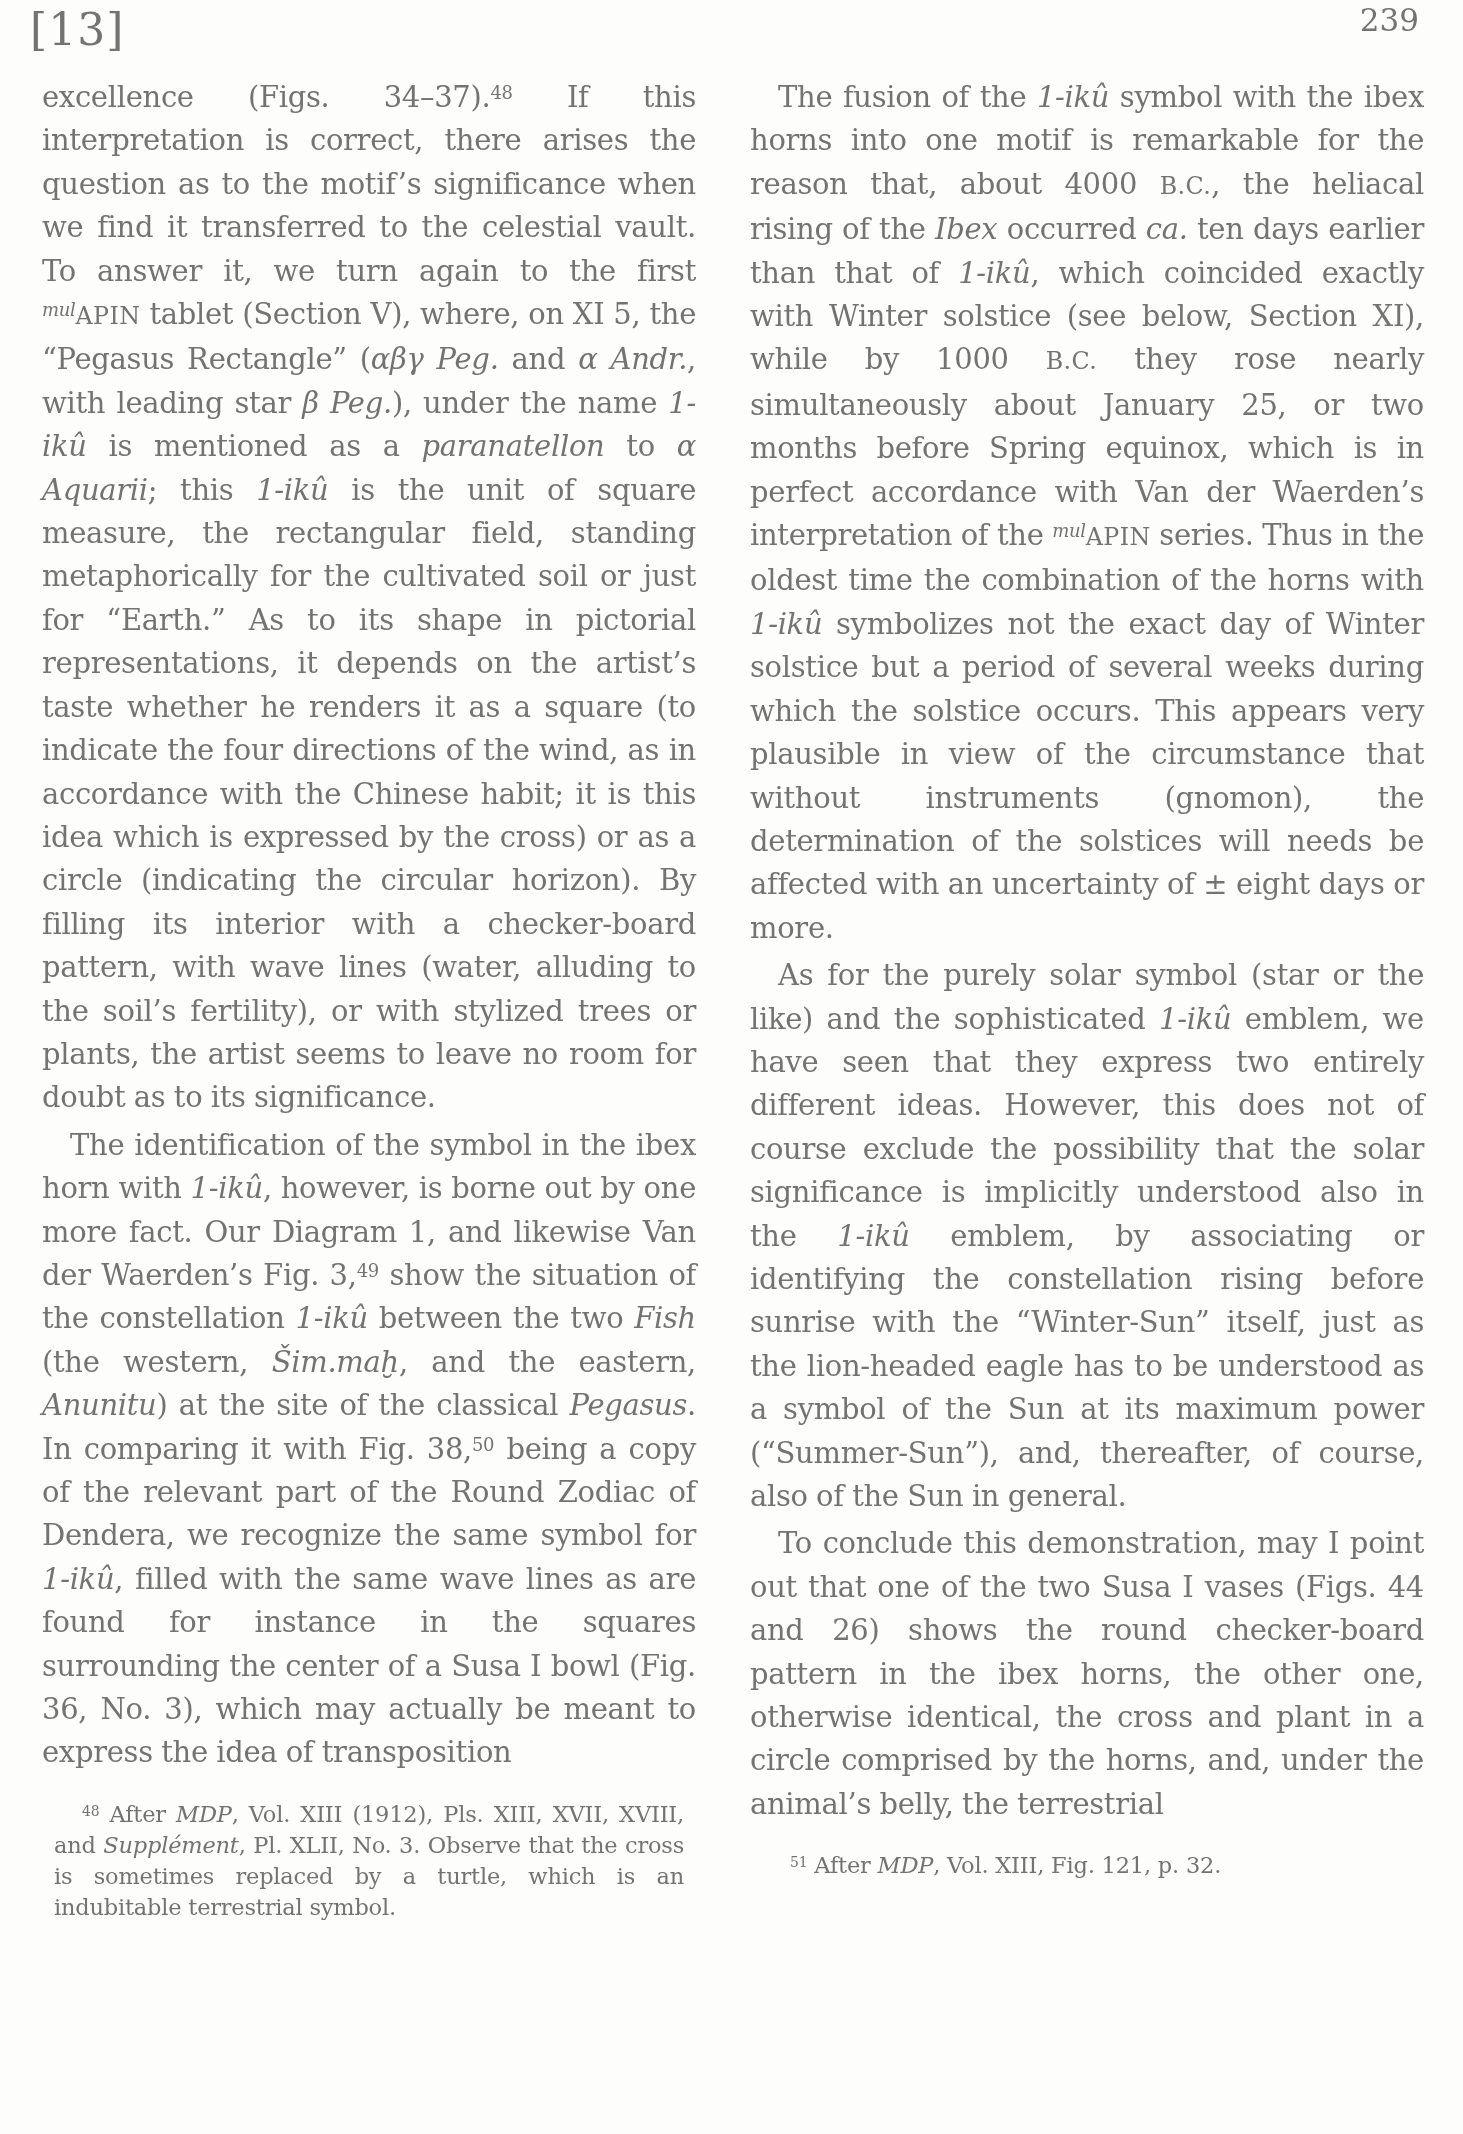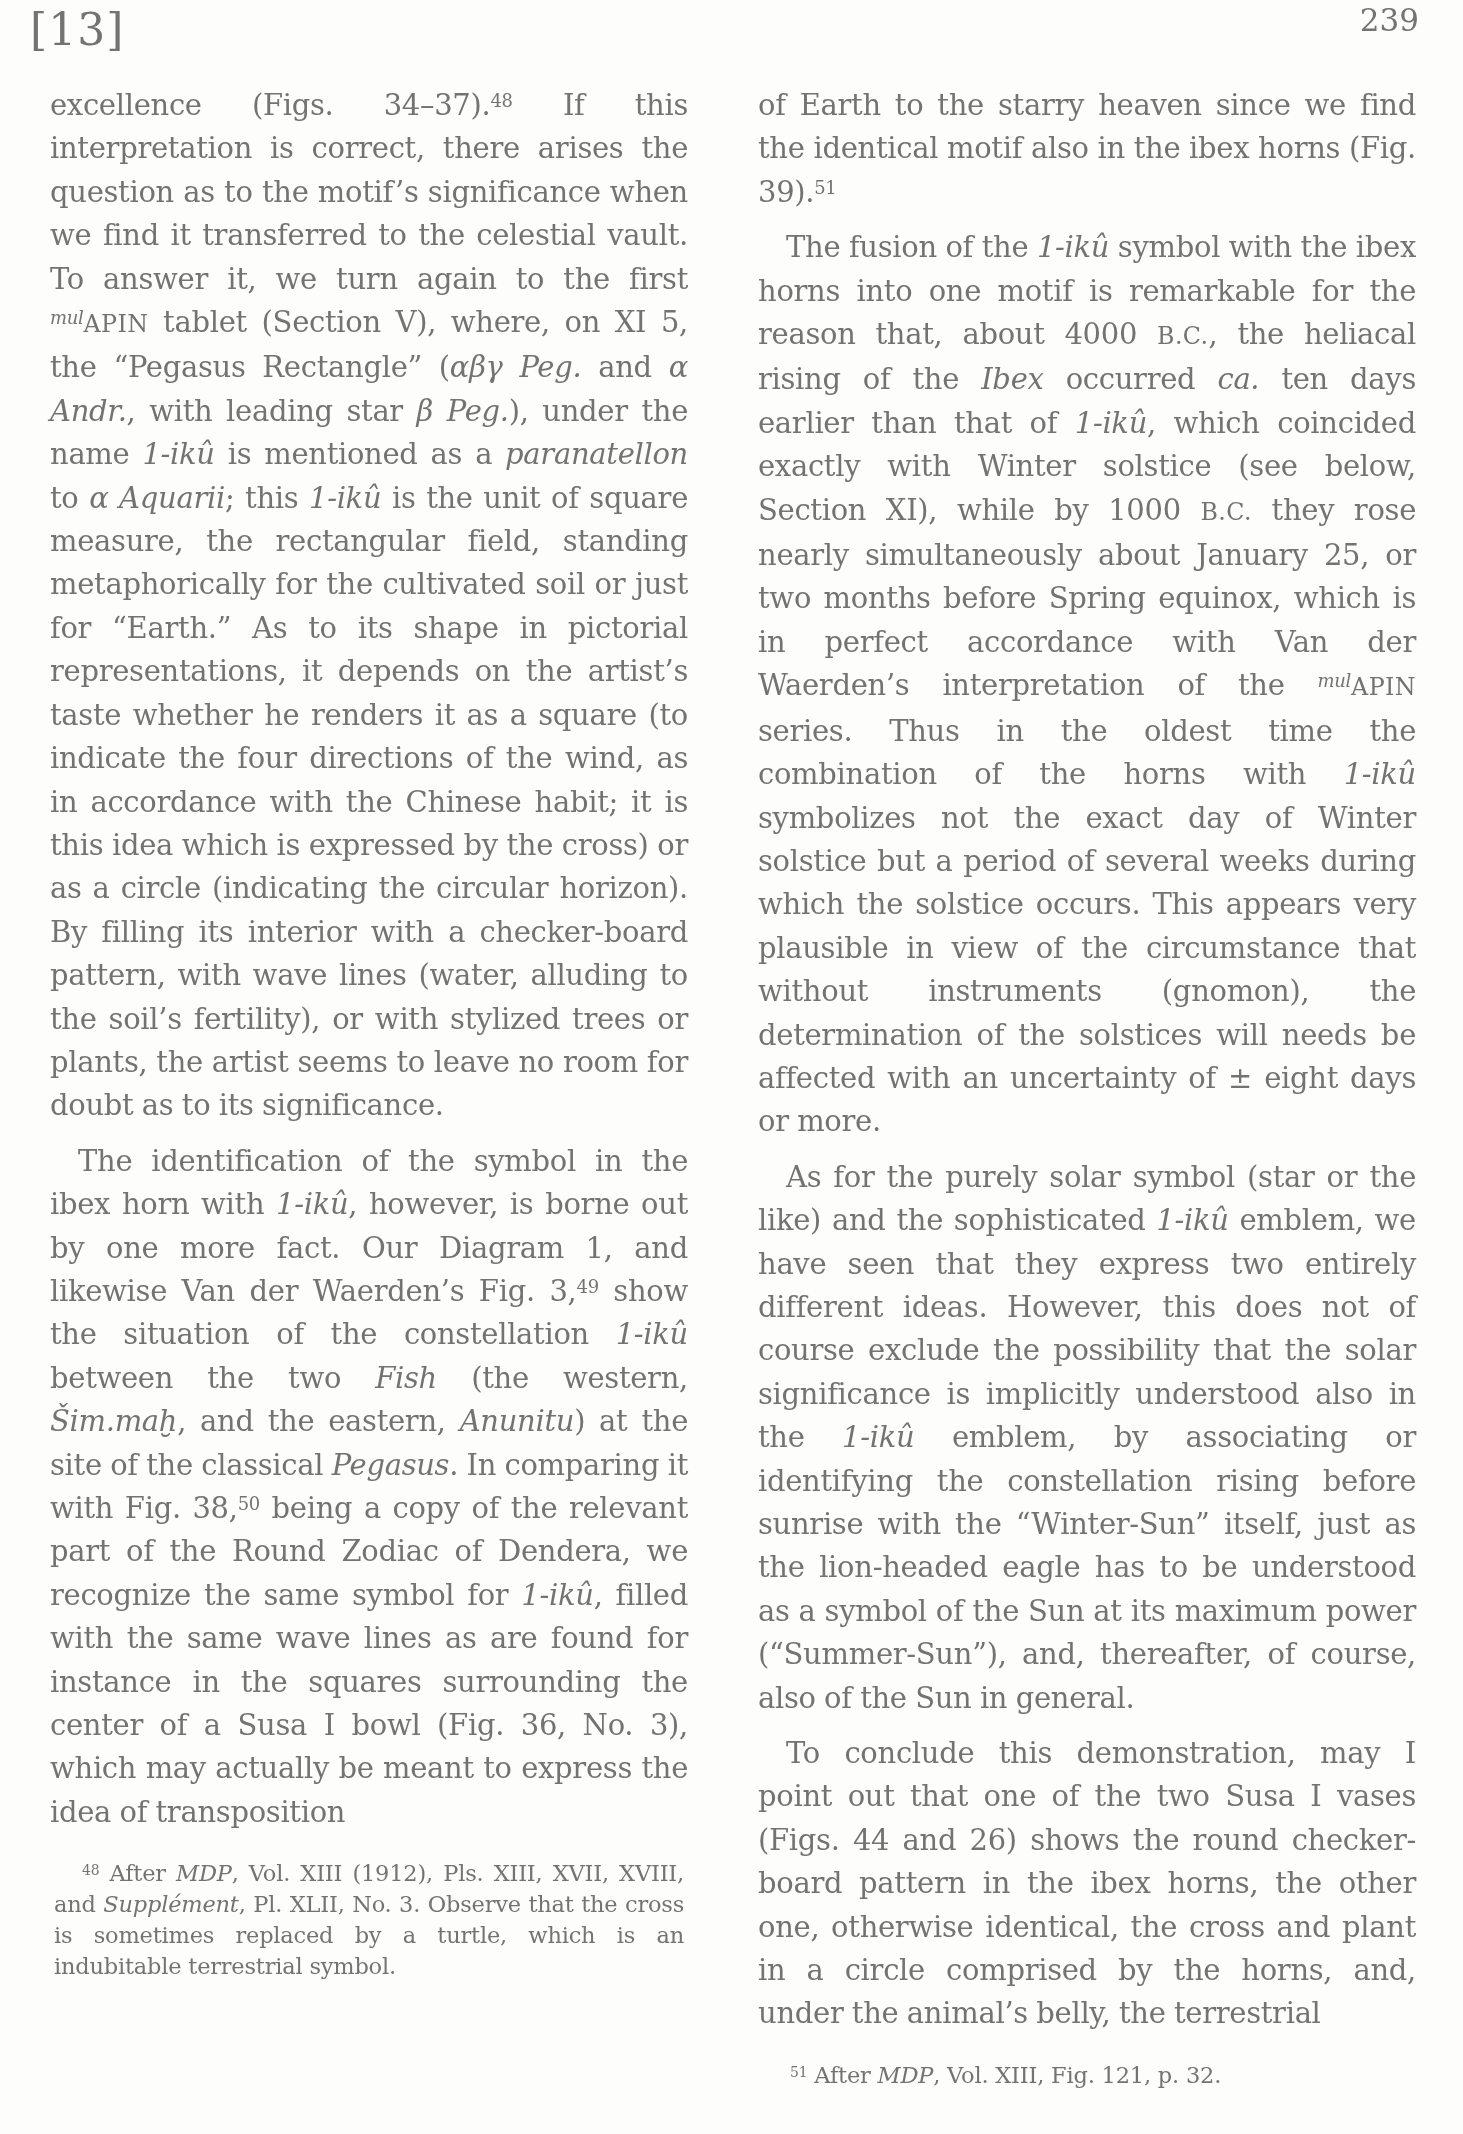--- a/index.html
+++ b/index.html
@@ -30,21 +30,21 @@
     font-size: 31px;
   }
   .col {
     position: absolute;
     top: 72px;
   }
   .col-left  { left: 38px;  width: 662px; }
   .col-right { left: 746px; width: 682px; }
 
   p.body-par {
-    margin: 12px;
+    margin: 4px;
     font-size: 29px;
     line-height: 43.4px;
     text-align: justify;
     letter-spacing: -0.3px;
     word-spacing: -0.5px;
   }
   p.indent { text-indent: 28px; }
 
   .footnotes { margin-top: 24px; }
   p.footnote {
@@ -78,21 +78,20 @@
   <div class="col col-left">
     <p class="body-par"><span>excellence (Figs. 34–37).</span><span class="run-sup">48</span><span> If this interpretation is correct, there arises the question as to the motif’s significance when we find it transferred to the celestial vault. To answer it, we turn again to the first </span><span class="run-supi">mul</span><span class="run-sc">APIN</span><span> tablet (Section V), where, on XI 5, the “Pegasus Rectangle” (</span><span class="run-i">αβγ Peg.</span><span> and </span><span class="run-i">α Andr.</span><span>, with leading star </span><span class="run-i">β Peg.</span><span>), under the name </span><span class="run-i">1-ikû</span><span> is mentioned as a </span><span class="run-i">paranatellon</span><span> to </span><span class="run-i">α Aquarii</span><span>; this </span><span class="run-i">1-ikû</span><span> is the unit of square measure, the rectangular field, standing metaphorically for the cultivated soil or just for “Earth.” As to its shape in pictorial representations, it depends on the artist’s taste whether he renders it as a square (to indicate the four directions of the wind, as in accordance with the Chinese habit; it is this idea which is expressed by the cross) or as a circle (indicating the circular horizon). By filling its interior with a checker-board pattern, with wave lines (water, alluding to the soil’s fertility), or with stylized trees or plants, the artist seems to leave no room for doubt as to its significance.</span></p>
     <p class="body-par indent"><span>The identification of the symbol in the ibex horn with </span><span class="run-i">1-ikû</span><span>, however, is borne out by one more fact. Our Diagram 1, and likewise Van der Waerden’s Fig. 3,</span><span class="run-sup">49</span><span> show the situation of the constellation </span><span class="run-i">1-ikû</span><span> between the two </span><span class="run-i">Fish</span><span> (the western, </span><span class="run-i">Šim.maḫ</span><span>, and the eastern, </span><span class="run-i">Anunitu</span><span>) at the site of the classical </span><span class="run-i">Pegasus</span><span>. In comparing it with Fig. 38,</span><span class="run-sup">50</span><span> being a copy of the relevant part of the Round Zodiac of Dendera, we recognize the same symbol for </span><span class="run-i">1-ikû</span><span>, filled with the same wave lines as are found for instance in the squares surrounding the center of a Susa I bowl (Fig. 36, No. 3), which may actually be meant to express the idea of transposition</span></p>
 
     <div class="footnotes">
       <p class="footnote"><span class="run-sup">48</span><span> After </span><span class="run-i">MDP</span><span>, Vol. XIII (1912), Pls. XIII, XVII, XVIII, and </span><span class="run-i">Supplément</span><span>, Pl. XLII, No. 3. Observe that the cross is sometimes replaced by a turtle, which is an indubitable terrestrial symbol.</span></p>
     </div>
   </div>
 
   <div class="col col-right">
-    <p class="body-par"><span>of Earth to the starry heaven since we find the identical motif also in the ibex horns (Fig. 39).</span><span class="run-sup">51</span></p>
     <p class="body-par indent"><span>The fusion of the </span><span class="run-i">1-ikû</span><span> symbol with the ibex horns into one motif is remarkable for the reason that, about 4000 </span><span class="run-sc">B.C.</span><span>, the heliacal rising of the </span><span class="run-i">Ibex</span><span> occurred </span><span class="run-i">ca.</span><span> ten days earlier than that of </span><span class="run-i">1-ikû</span><span>, which coincided exactly with Winter solstice (see below, Section XI), while by 1000 </span><span class="run-sc">B.C.</span><span> they rose nearly simultaneously about January 25, or two months before Spring equinox, which is in perfect accordance with Van der Waerden’s interpretation of the </span><span class="run-supi">mul</span><span class="run-sc">APIN</span><span> series. Thus in the oldest time the combination of the horns with </span><span class="run-i">1-ikû</span><span> symbolizes not the exact day of Winter solstice but a period of several weeks during which the solstice occurs. This appears very plausible in view of the circumstance that without instruments (gnomon), the determination of the solstices will needs be affected with an uncertainty of ± eight days or more.</span></p>
     <p class="body-par indent"><span>As for the purely solar symbol (star or the like) and the sophisticated </span><span class="run-i">1-ikû</span><span> emblem, we have seen that they express two entirely different ideas. However, this does not of course exclude the possibility that the solar significance is implicitly understood also in the </span><span class="run-i">1-ikû</span><span> emblem, by associating or identifying the constellation rising before sunrise with the “Winter-Sun” itself, just as the lion-headed eagle has to be understood as a symbol of the Sun at its maximum power (“Summer-Sun”), and, thereafter, of course, also of the Sun in general.</span></p>
     <p class="body-par indent"><span>To conclude this demonstration, may I point out that one of the two Susa I vases (Figs. 44 and 26) shows the round checker-board pattern in the ibex horns, the other one, otherwise identical, the cross and plant in a circle comprised by the horns, and, under the animal’s belly, the terrestrial</span></p>
 
     <div class="footnotes">
       <p class="footnote"><span class="run-sup">51</span><span> After </span><span class="run-i">MDP</span><span>, Vol. XIII, Fig. 121, p. 32.</span></p>
     </div>
   </div>
 
 </div>

